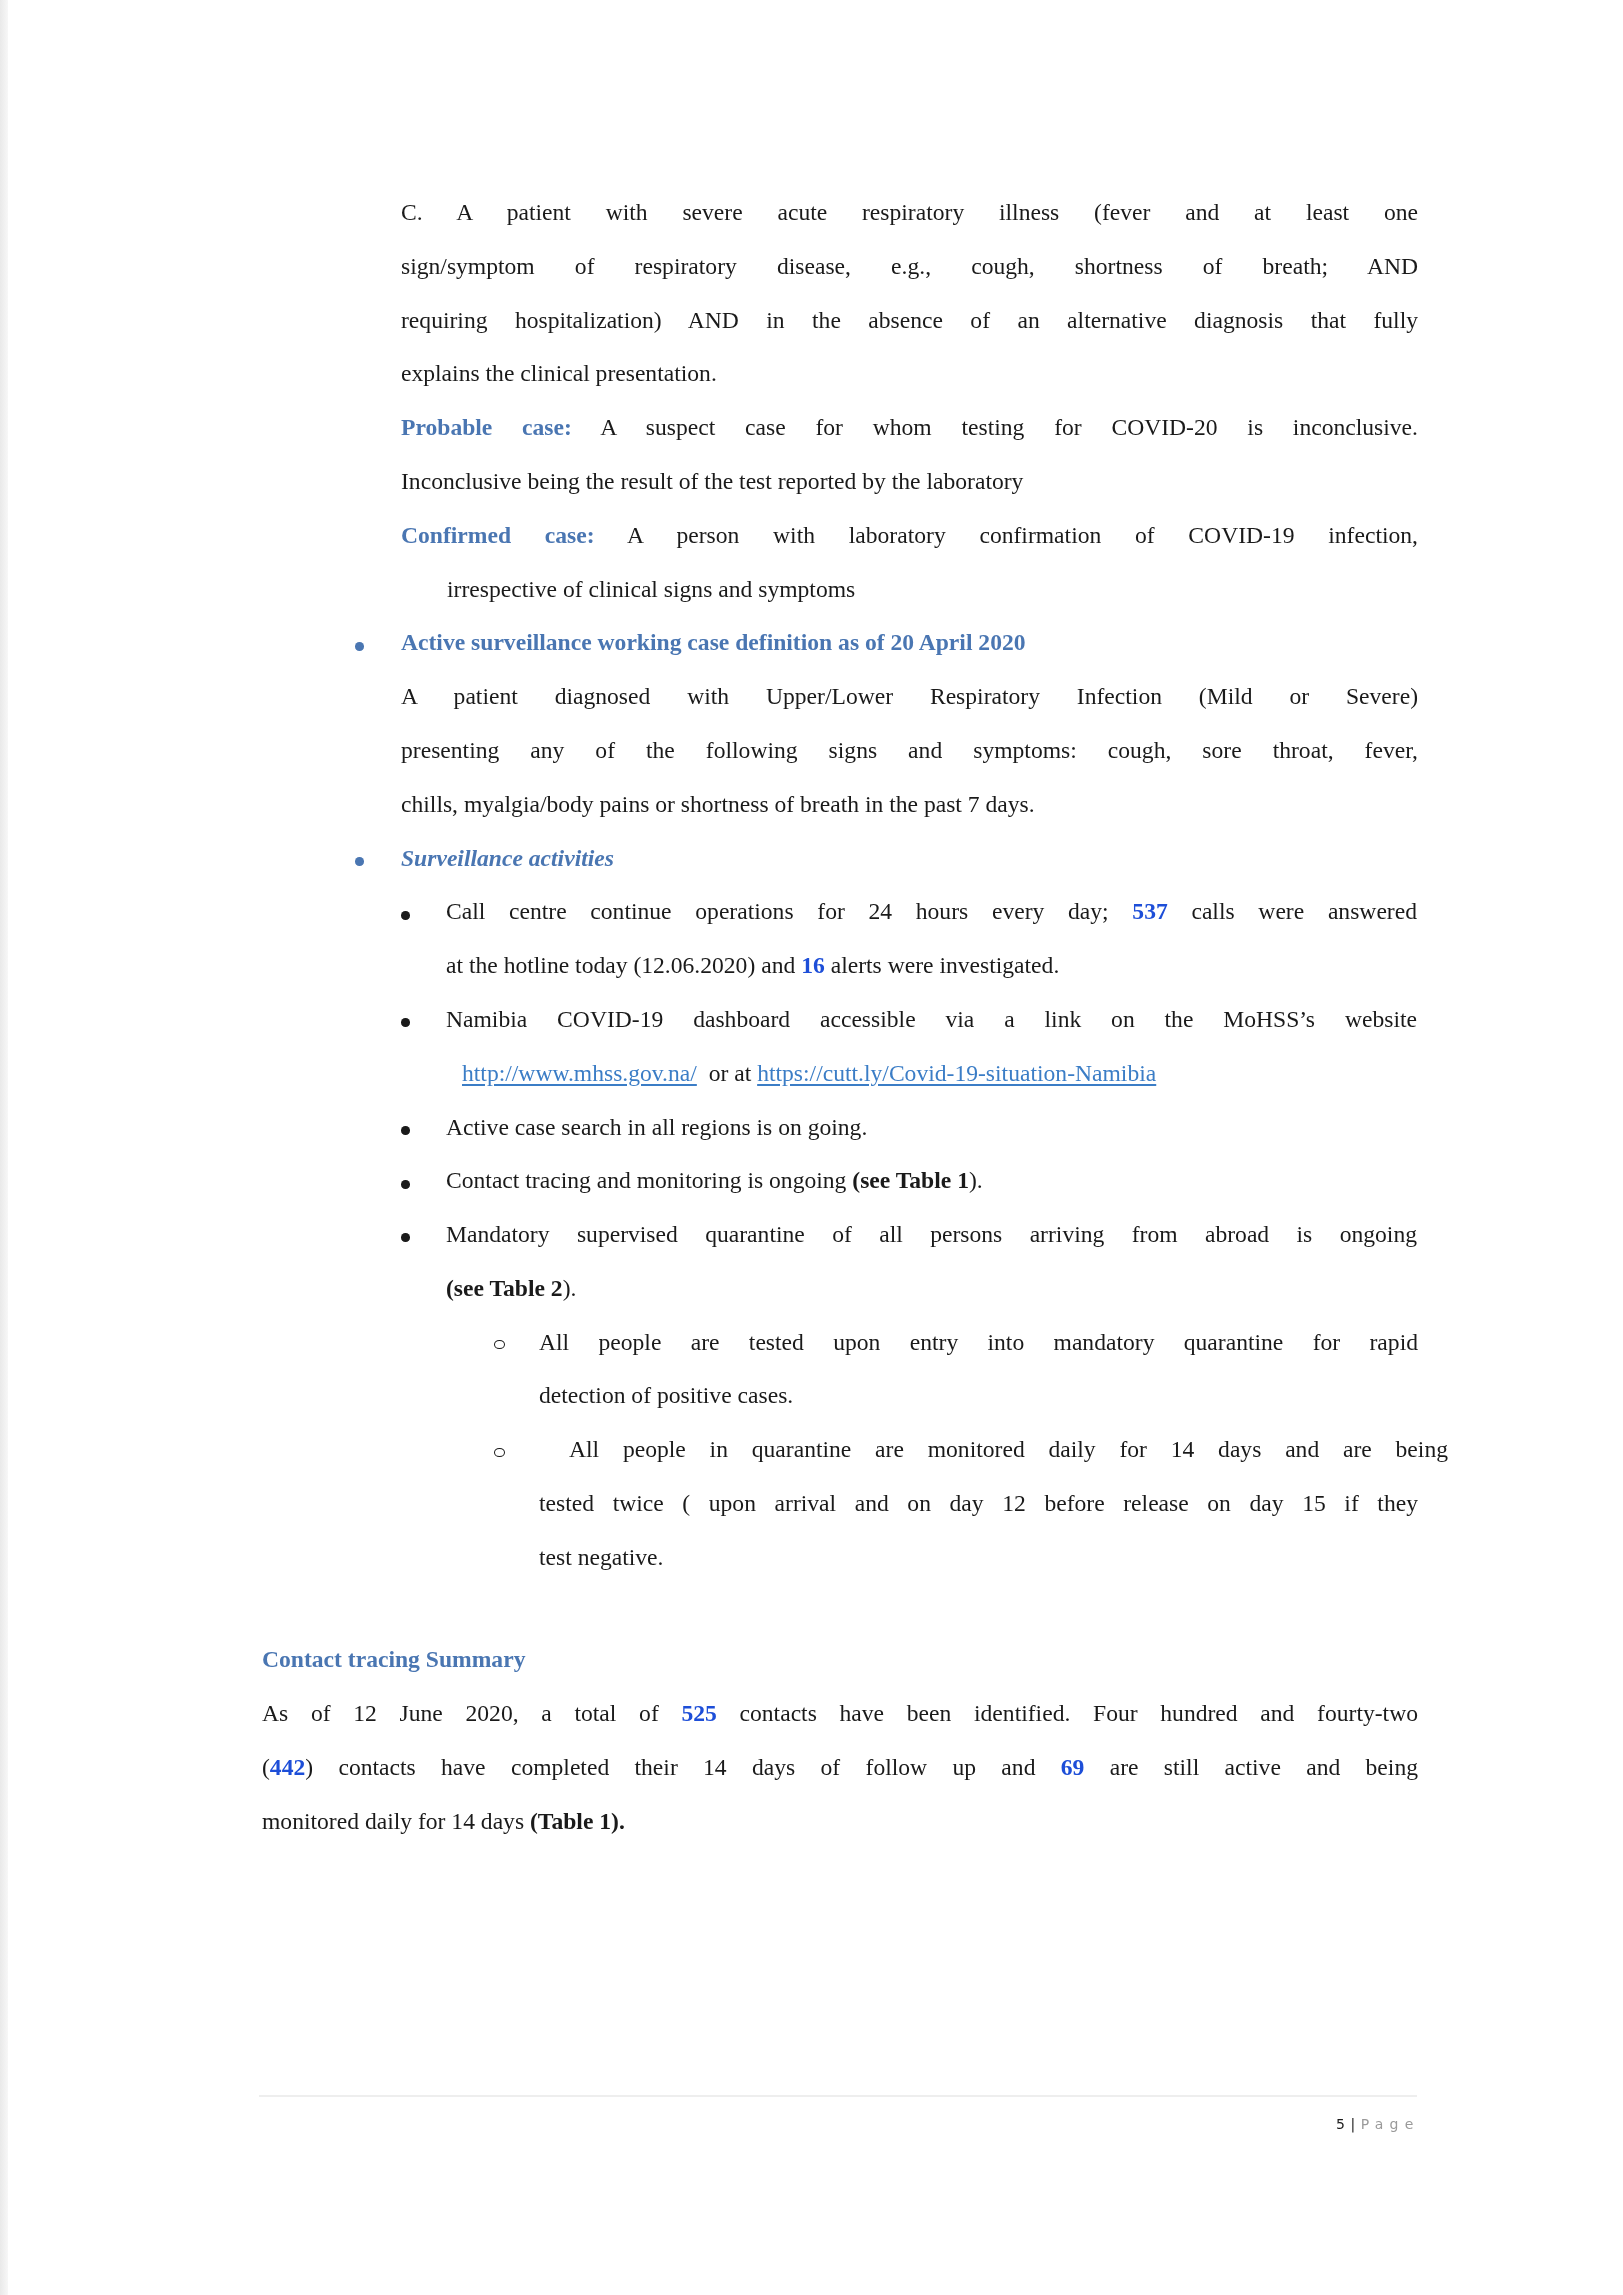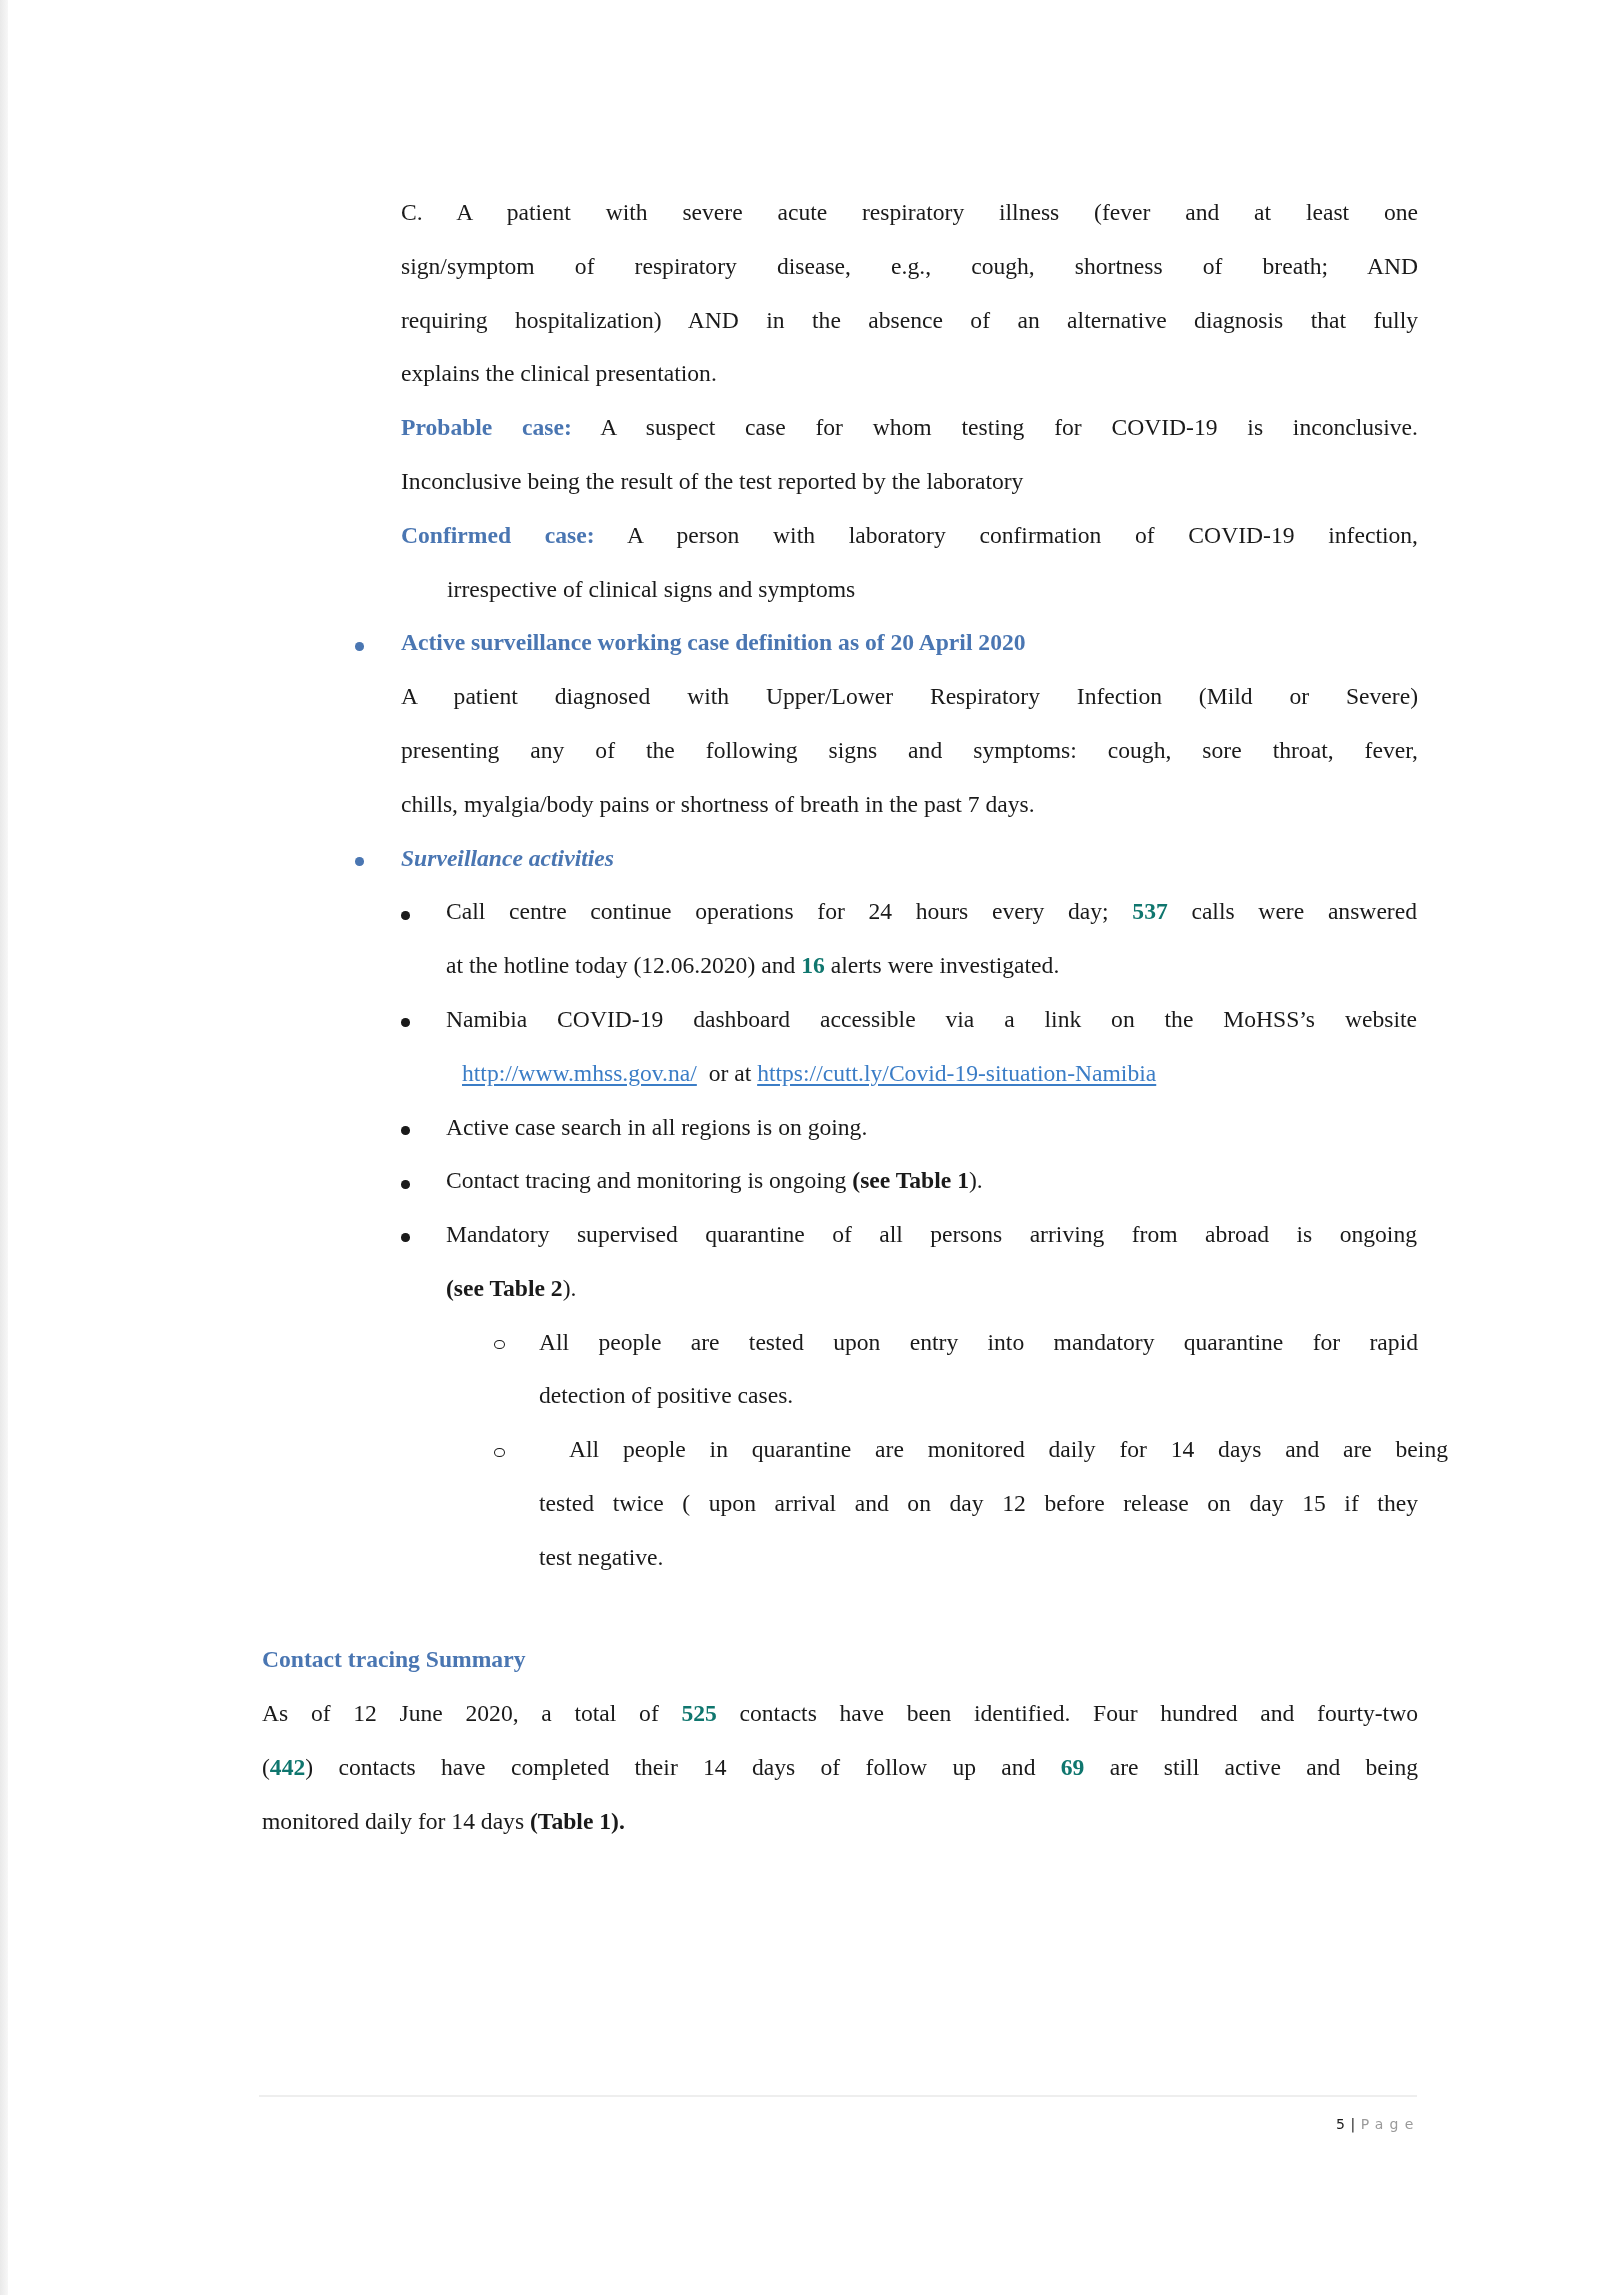--- a/index.html
+++ b/index.html
@@ -5,21 +5,21 @@
   html, body { margin:0; padding:0; }
   body {
     width:1623px; height:2295px; background:#ffffff; position:relative; overflow:hidden;
     font-family:"Liberation Serif","DejaVu Serif",serif; color:#1a1a1a;
   }
   .edge { position:absolute; left:0; top:0; width:7.9px; height:2295px; background:linear-gradient(to right,#e9e9e9,#f7f7f7); }
   .page { position:absolute; left:0; top:185px; width:1623px; font-size:23.6px; line-height:54px; }
   .line { position:absolute; white-space:nowrap; height:54px; }
   .just { text-align:justify; text-align-last:justify; }
   .blue { color:#4a76b2; font-weight:bold; }
-  .num { color:#0f766e; font-weight:bold; }
+  .num { color:#1d4ed8; font-weight:bold; }
   .bi { font-style:italic; }
   .b { font-weight:bold; }
   .link { color:#3b7dc6; text-decoration:underline; text-decoration-thickness:1.6px; text-underline-offset:3.1px; }
   .bullet-blue { position:absolute; width:8.6px; height:8.6px; border-radius:50%; background:#4a76b2; }
   .bullet-black { position:absolute; width:8.6px; height:8.6px; border-radius:50%; background:#1a1a1a; }
   .bullet-o { position:absolute; width:11px; height:9.4px; border-radius:50%; border:1.6px solid #1a1a1a; box-sizing:border-box; }
   .footer-rule { position:absolute; left:259px; top:2095px; width:1158px; height:1.6px; background:#eeeeee; }
   .footer { position:absolute; left:1336px; top:2116px; font-family:"DejaVu Sans","Liberation Sans",sans-serif; font-size:14px; letter-spacing:2.4px; }
   .footer .pg { color:#1a1a1a; }
   .footer .bar { color:#1a1a1a; margin:0 3.1px; }
@@ -30,21 +30,21 @@
 
 <div class="edge"></div>
 
 <div class="page">
 
   <div class="line just" style="left:401px;width:1017px;top:0px;">C. A patient with severe acute respiratory illness (fever and at least one</div>
   <div class="line just" style="left:401px;width:1017px;top:54px;">sign/symptom of respiratory disease, e.g., cough, shortness of breath; AND</div>
   <div class="line just" style="left:401px;width:1017px;top:108px;">requiring hospitalization) AND in the absence of an alternative diagnosis that fully</div>
   <div class="line" style="left:401px;top:161px;">explains the clinical presentation.</div>
 
-  <div class="line just" style="left:401px;width:1017px;top:215px;"><span class="blue">Probable case:</span> <span>A suspect case for whom testing for COVID-19 is inconclusive.</span></div>
+  <div class="line just" style="left:401px;width:1017px;top:215px;"><span class="blue">Probable case:</span> <span>A suspect case for whom testing for COVID-20 is inconclusive.</span></div>
   <div class="line" style="left:401px;top:269px;">Inconclusive being the result of the test reported by the laboratory</div>
 
   <div class="line just" style="left:401px;width:1017px;top:323px;"><span class="blue">Confirmed case:</span> <span>A person with laboratory confirmation of COVID-19 infection,</span></div>
   <div class="line" style="left:401px;top:377px;margin-left:46px;">irrespective of clinical signs and symptoms</div>
 
   <span class="bullet-blue" style="left:355px;top:457px;"></span>
   <div class="line blue" style="left:401px;top:430px;">Active surveillance working case definition as of 20 April 2020</div>
   <div class="line just" style="left:401px;width:1017px;top:484px;">A patient diagnosed with Upper/Lower Respiratory Infection (Mild or Severe)</div>
   <div class="line just" style="left:401px;width:1017px;top:538px;">presenting any of the following signs and symptoms: cough, sore throat, fever,</div>
   <div class="line" style="left:401px;top:592px;">chills, myalgia/body pains or shortness of breath in the past 7 days.</div>

